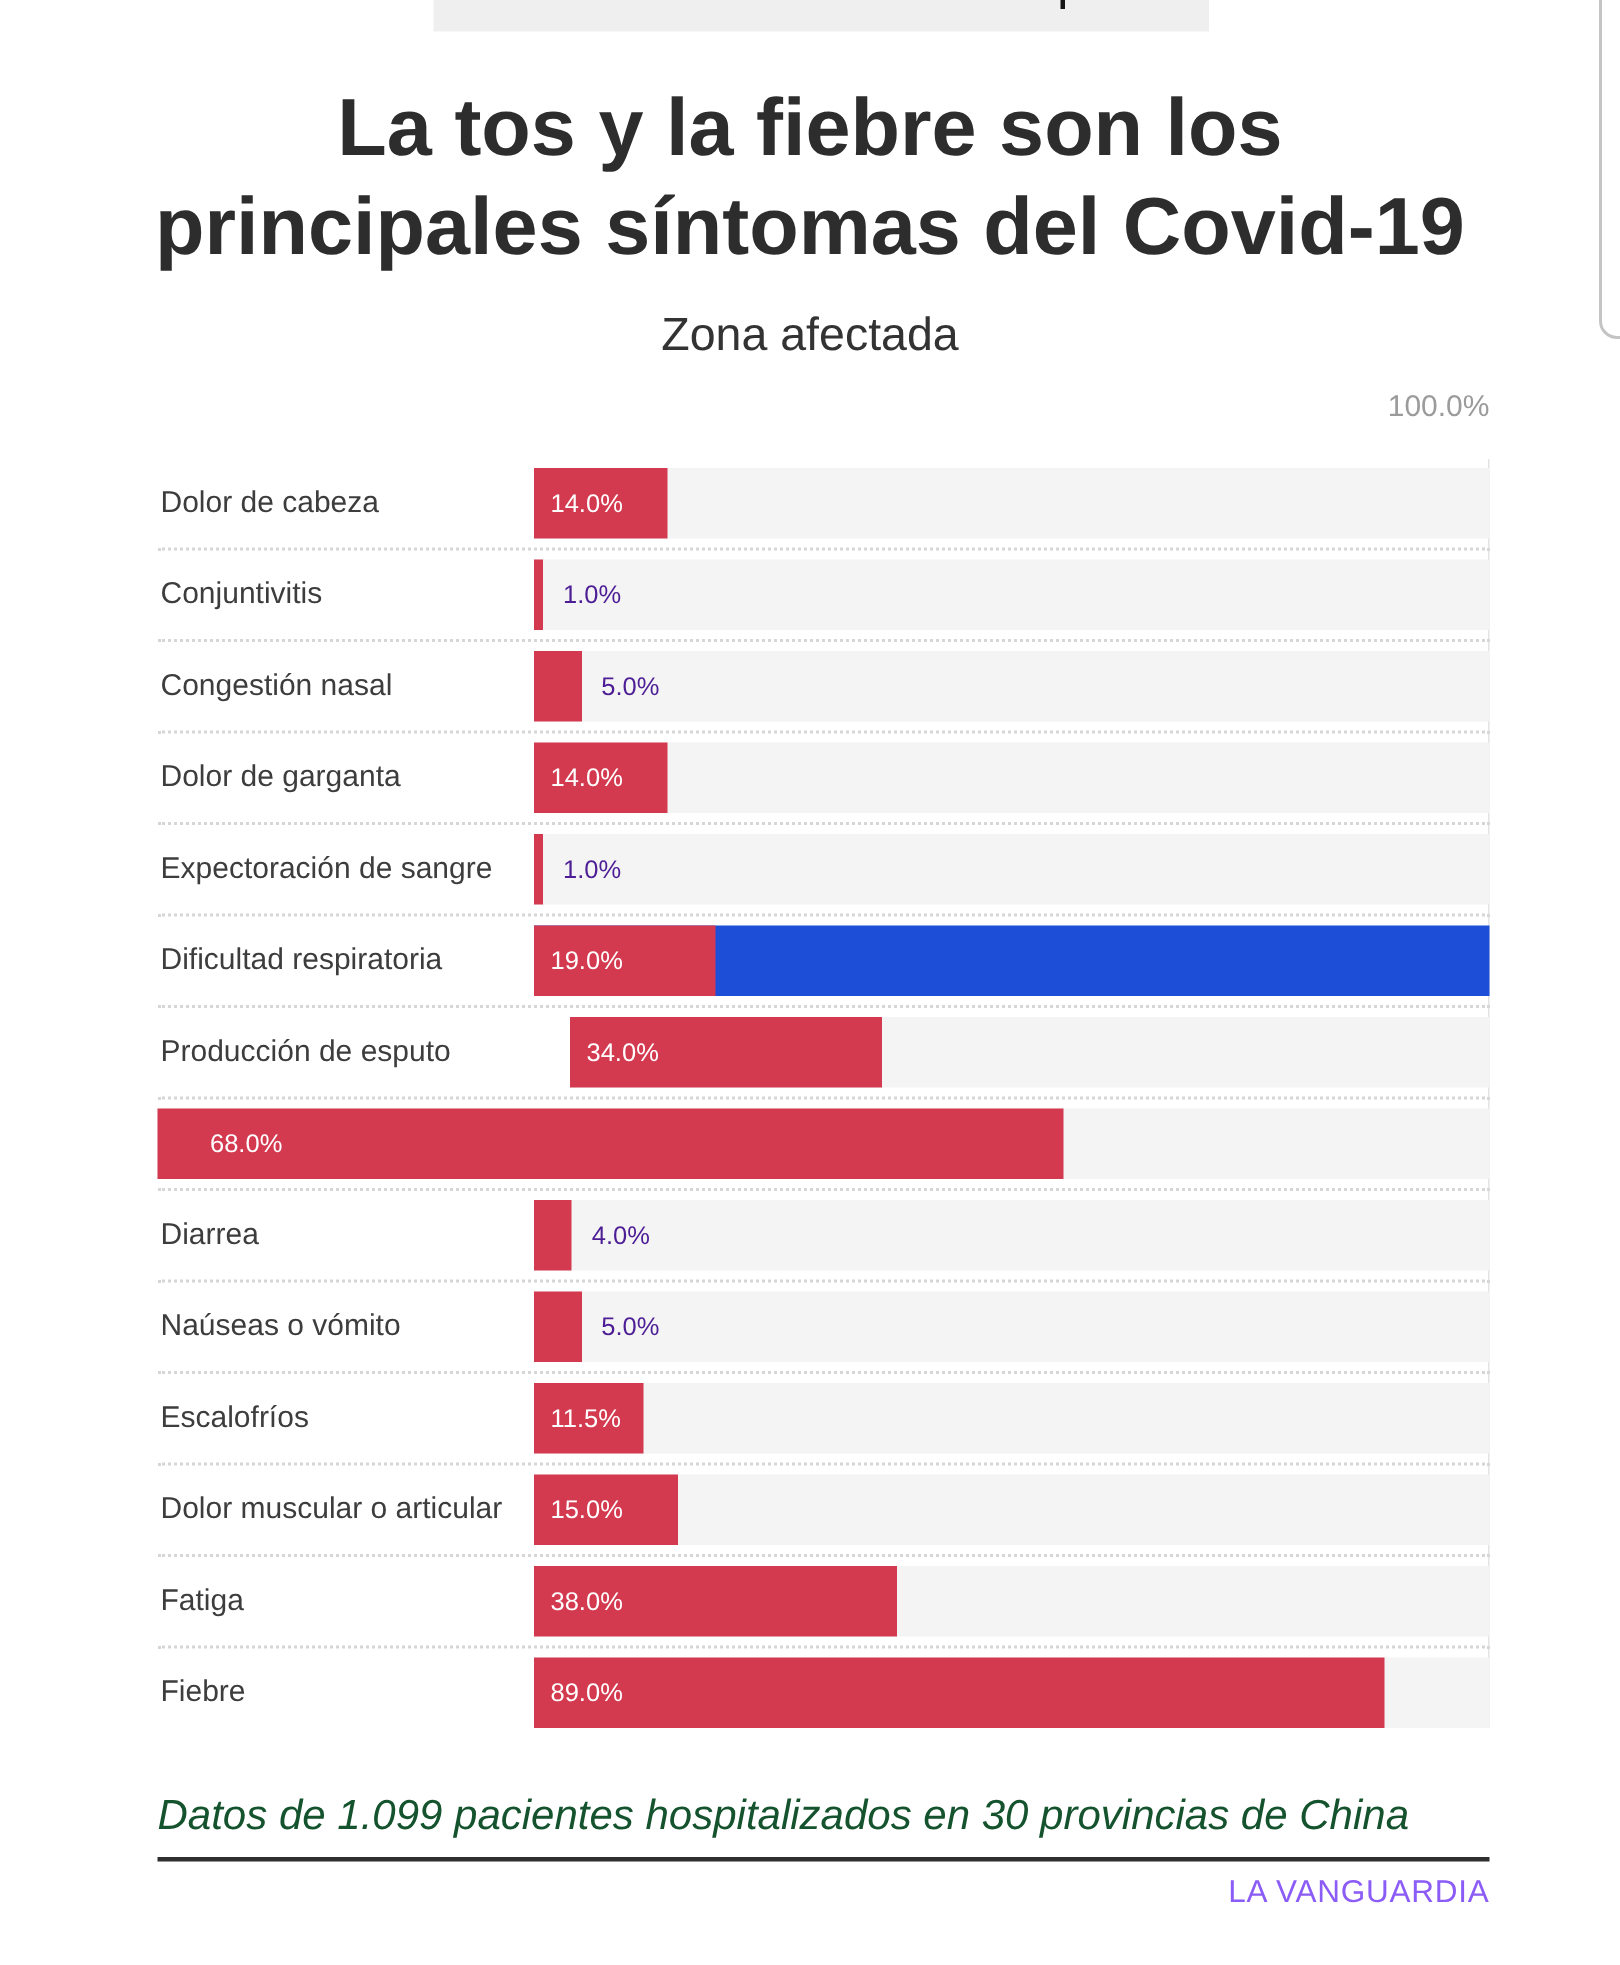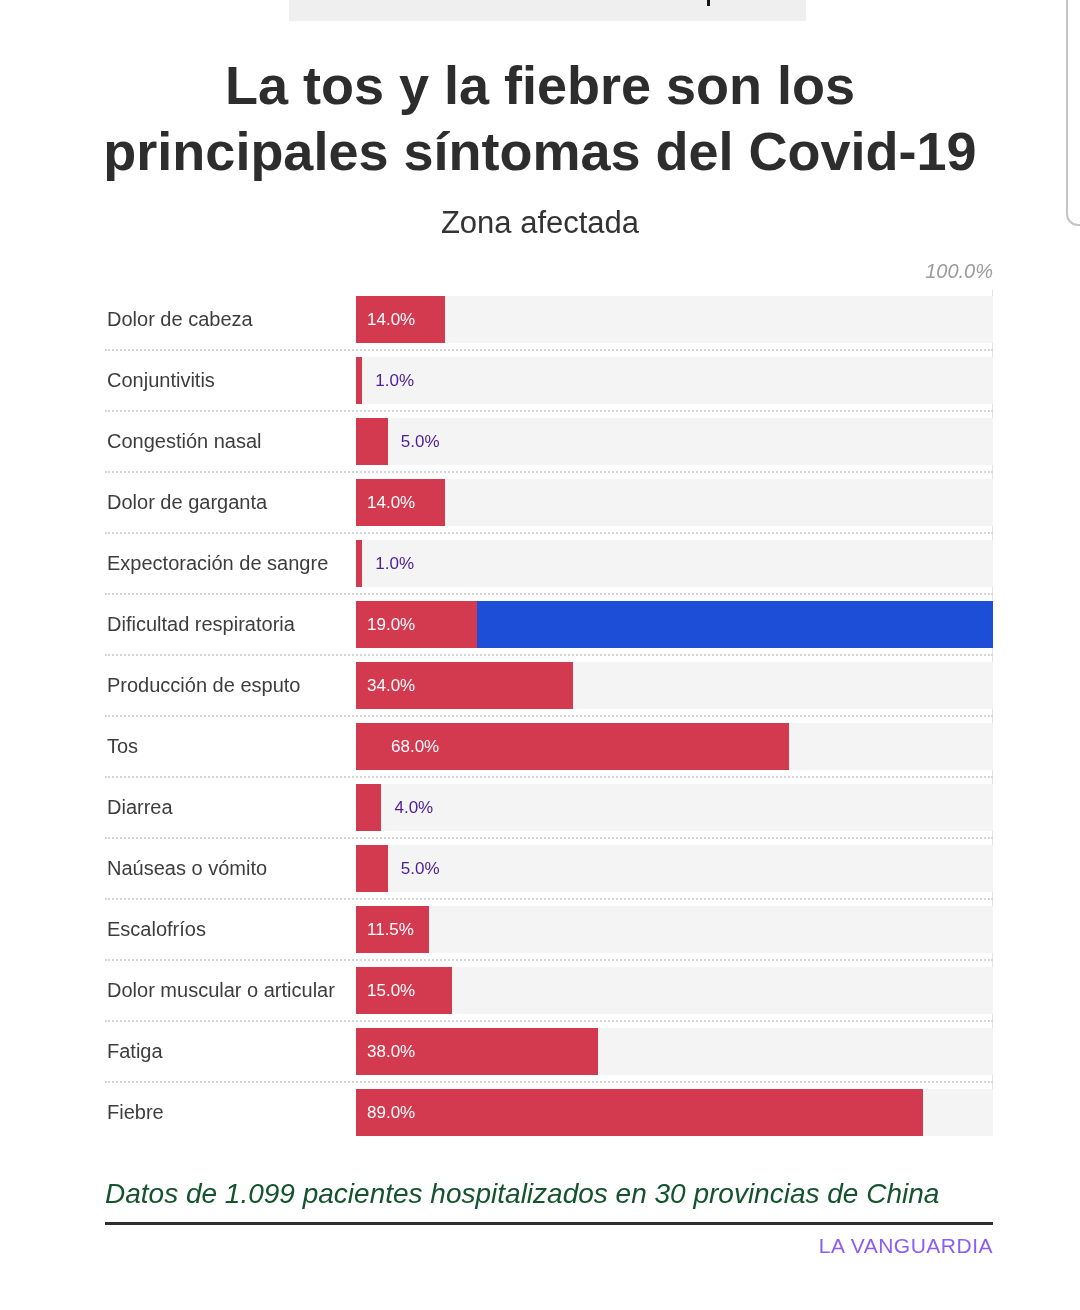--- a/index.html
+++ b/index.html
@@ -57,22 +57,21 @@
   }
 
   .chart {
     margin: 18px 87px 0 105px; 
   }
   .axis-max {
     text-align: right;
     font-size: 20px;
     line-height: 22px;
     color: #9b9b9b;
-    margin-bottom: 8px;
-    font-style: italic;
+    margin-bottom: 24px;
   }
   .rows { position: relative; }
   .rows .gridline-100 {
     position: absolute;
     right: 0; top: 0; bottom: 0;
     width: 1px;
     background: #e3e3e3;
   }
   .row {
     display: flex;
@@ -205,30 +204,29 @@
     <div class="track" style="background: #1d4ed8;">
       <div class="bar" style="width: 19%; background: rgb(212, 58, 79);">
         <span class="val inside">19.0%</span>
       </div>
 
     </div>
   </div>
 
   <div class="row">
     <div class="row-label">Producción de esputo</div>
-    <div class="track" style="background: rgb(244, 244, 244);">
+    <div class="track" style="background: rgb(244, 244, 244); margin-left: 24px;">
       <div class="bar" style="width: 34%; background: rgb(212, 58, 79);">
         <span class="val inside">34.0%</span>
       </div>
 
     </div>
   </div>
 
   <div class="row">
-    <div class="row-label">Tos</div>
     <div class="track" style="background: rgb(244, 244, 244);">
       <div class="bar" style="width: 68%; background: rgb(212, 58, 79); padding-left: 24px;">
         <span class="val inside">68.0%</span>
       </div>
 
     </div>
   </div>
 
   <div class="row">
     <div class="row-label">Diarrea</div>

